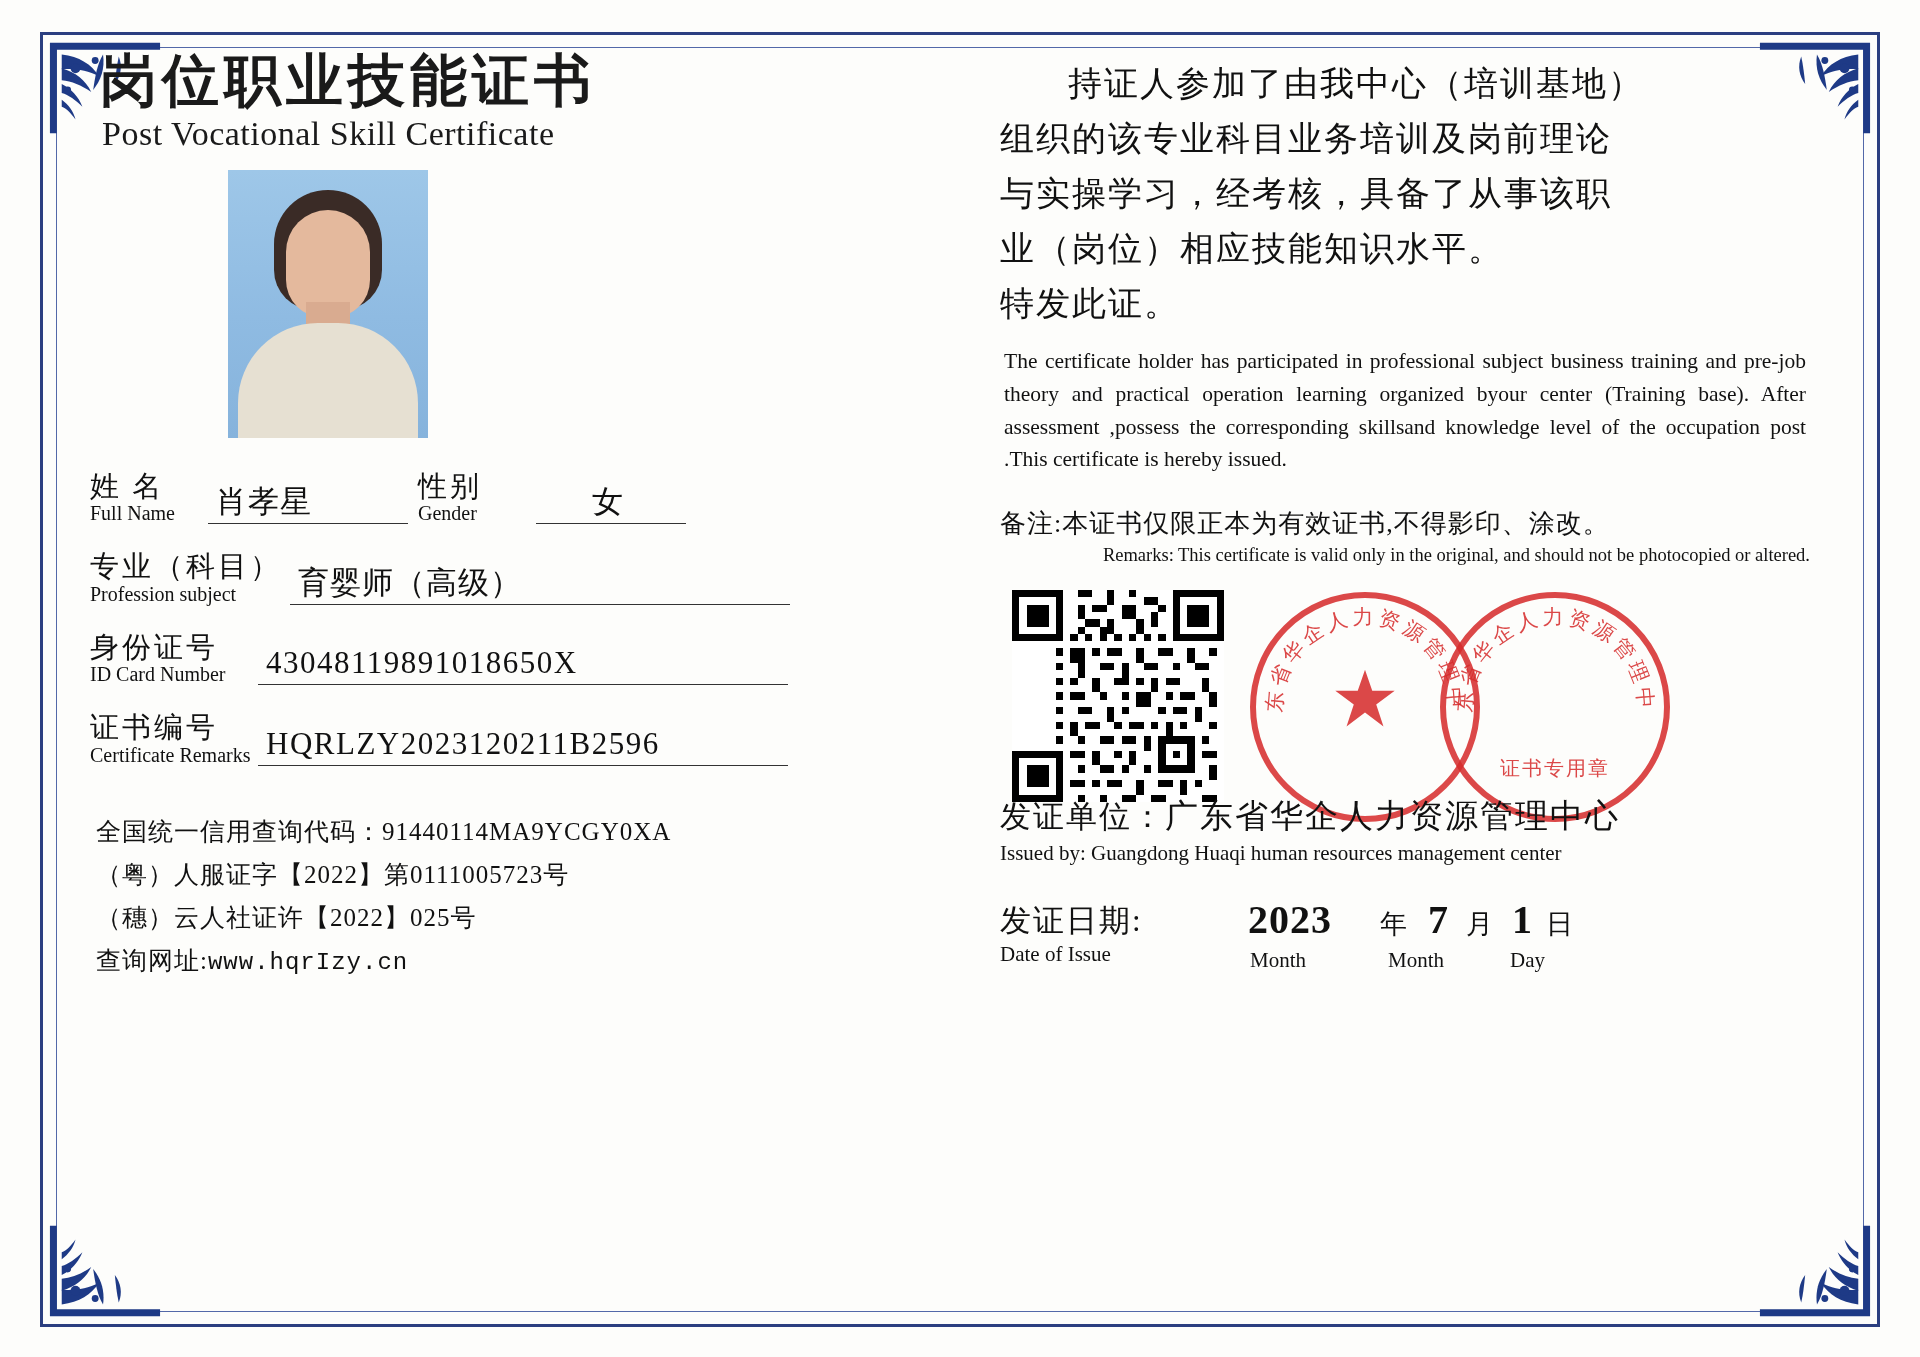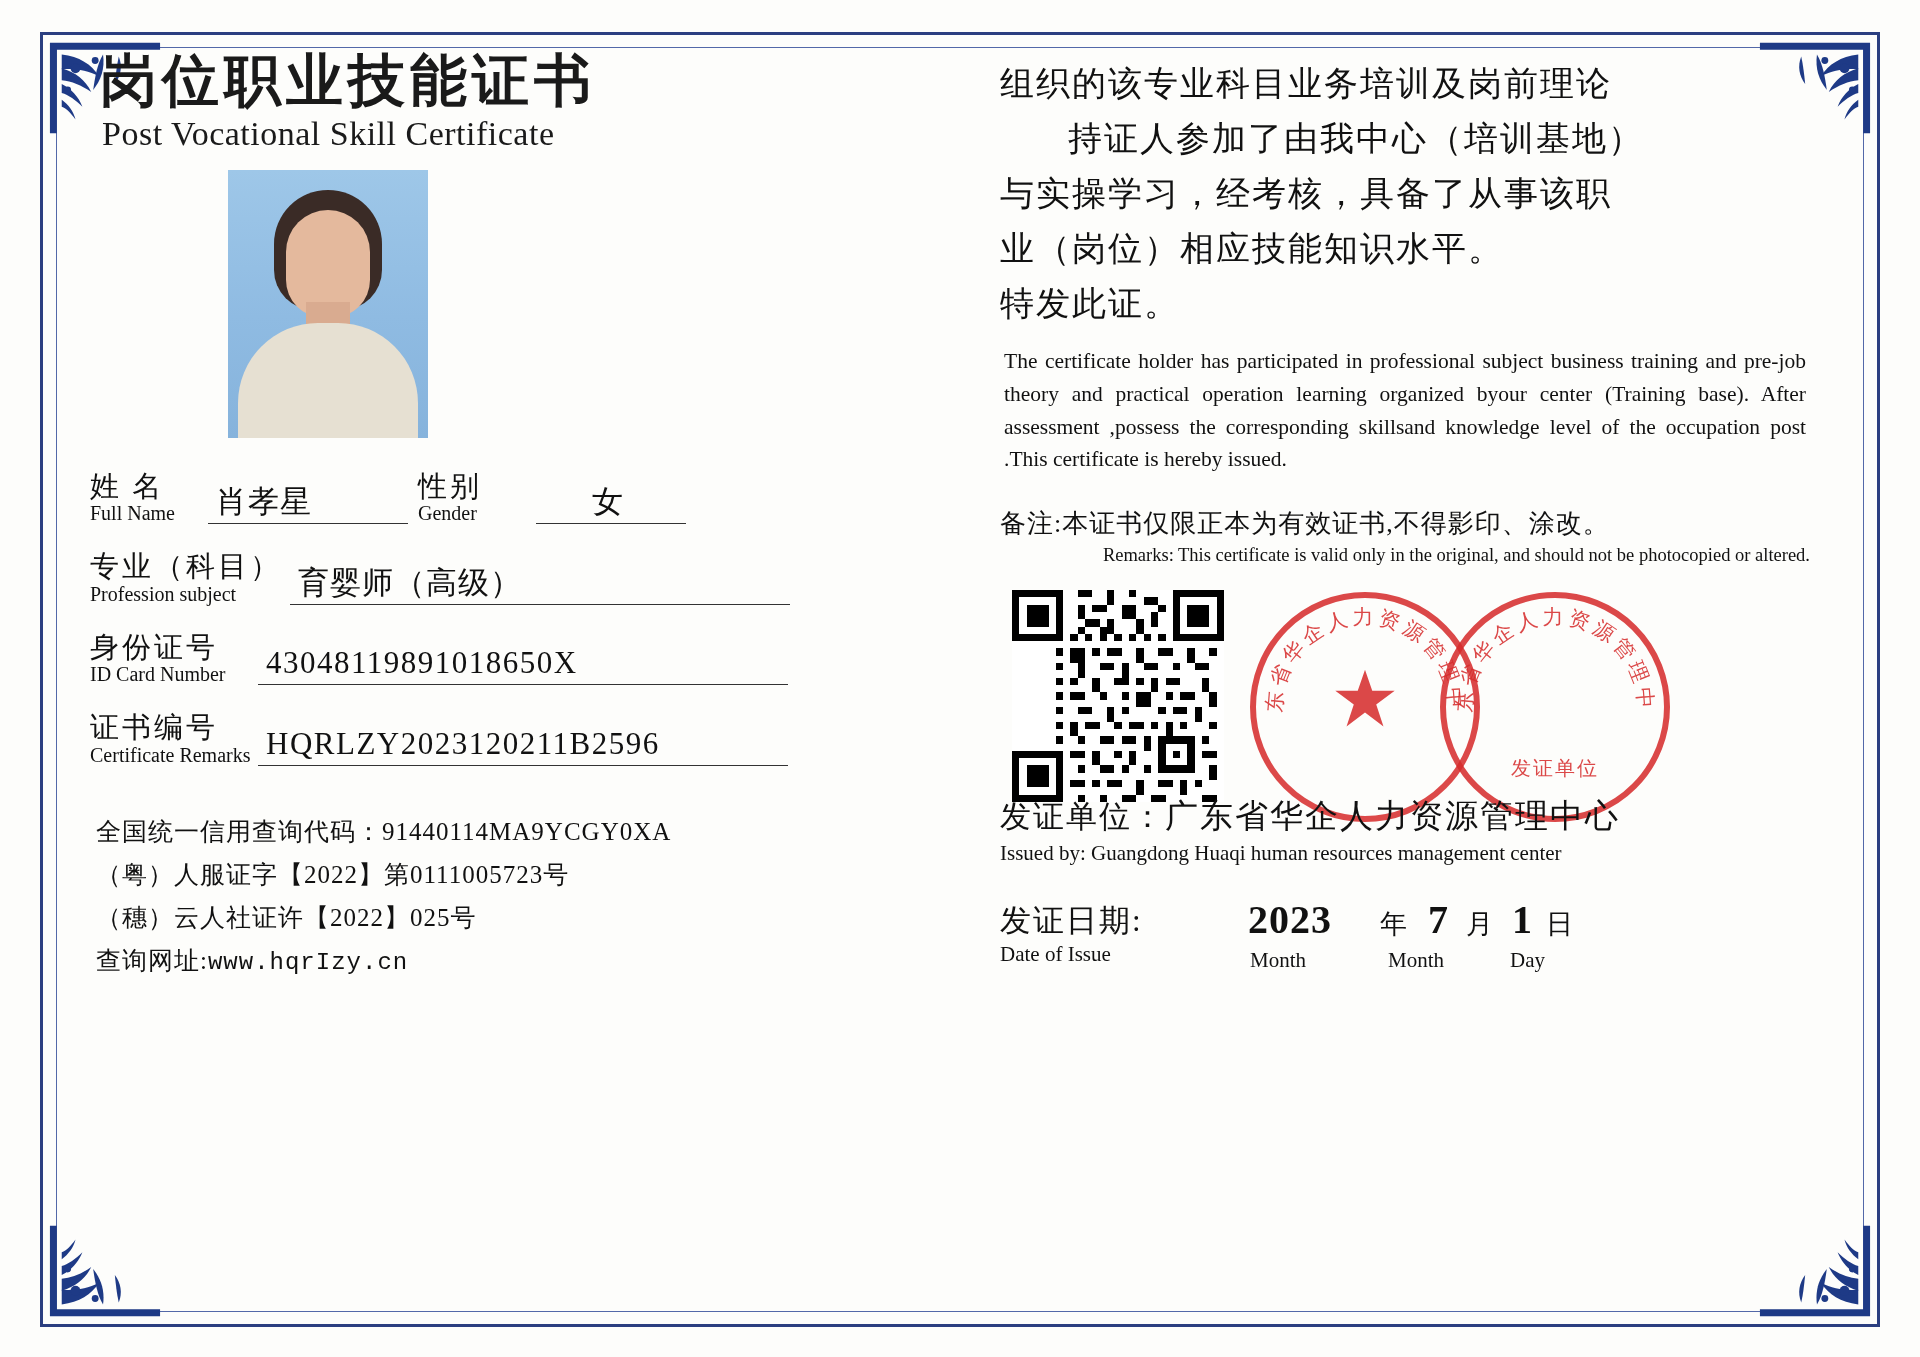--- a/index.html
+++ b/index.html
@@ -452,22 +452,22 @@
     <div>（粤）人服证字【2022】第0111005723号</div>
     <div>（穗）云人社证许【2022】025号</div>
     <div>
       <span>查询网址:</span><span class="url">www.hqrIzy.cn</span>
     </div>
   </div>
 
   <div class="col-right">
 
     <div class="body-cn">
+      <div><span class="indent"></span><span>持证人参加了由我中心（培训基地）</span></div>
       <div>组织的该专业科目业务培训及岗前理论</div>
-      <div><span class="indent"></span><span>持证人参加了由我中心（培训基地）</span></div>
       <div>与实操学习，经考核，具备了从事该职</div>
       <div>业（岗位）相应技能知识水平。</div>
       <div>特发此证。</div>
     </div>
 
     <div class="body-en">The certificate holder has participated in professional subject business training and pre-job theory and practical operation learning organized byour center (Training base). After assessment ,possess the corresponding skillsand knowledge level of the occupation post .This certificate is hereby issued.</div>
 
     <div class="remarks-cn">备注:本证书仅限正本为有效证书,不得影印、涂改。</div>
     <div class="remarks-en">Remarks: This certificate is valid only in the original, and should not be photocopied or altered.</div>
 
@@ -625,21 +625,21 @@
         <div class="ring-text">
           <svg viewBox="0 0 220 220">
             <defs>
               <path id="arc2" d="M 26 110 A 84 84 0 1 1 194 110"></path>
             </defs>
             <text font-size="21" fill="currentColor" letter-spacing="4" font-family="'Liberation Serif', serif">
               <textPath href="#arc2" startOffset="50%" text-anchor="middle">广东省华企人力资源管理中心</textPath>
             </text>
           </svg>
         </div>
-        <div class="banner">发证单位</div>
+        <div class="banner">证书专用章</div>
       </div>
     </div>
 
     <div class="issuer">
       <div class="line-cn">
         <span>发证单位：</span><span class="org">广东省华企人力资源管理中心</span>
       </div>
       <div class="line-en">
         <span>Issued by:</span>
         <span>Guangdong Huaqi human resources management center</span>

